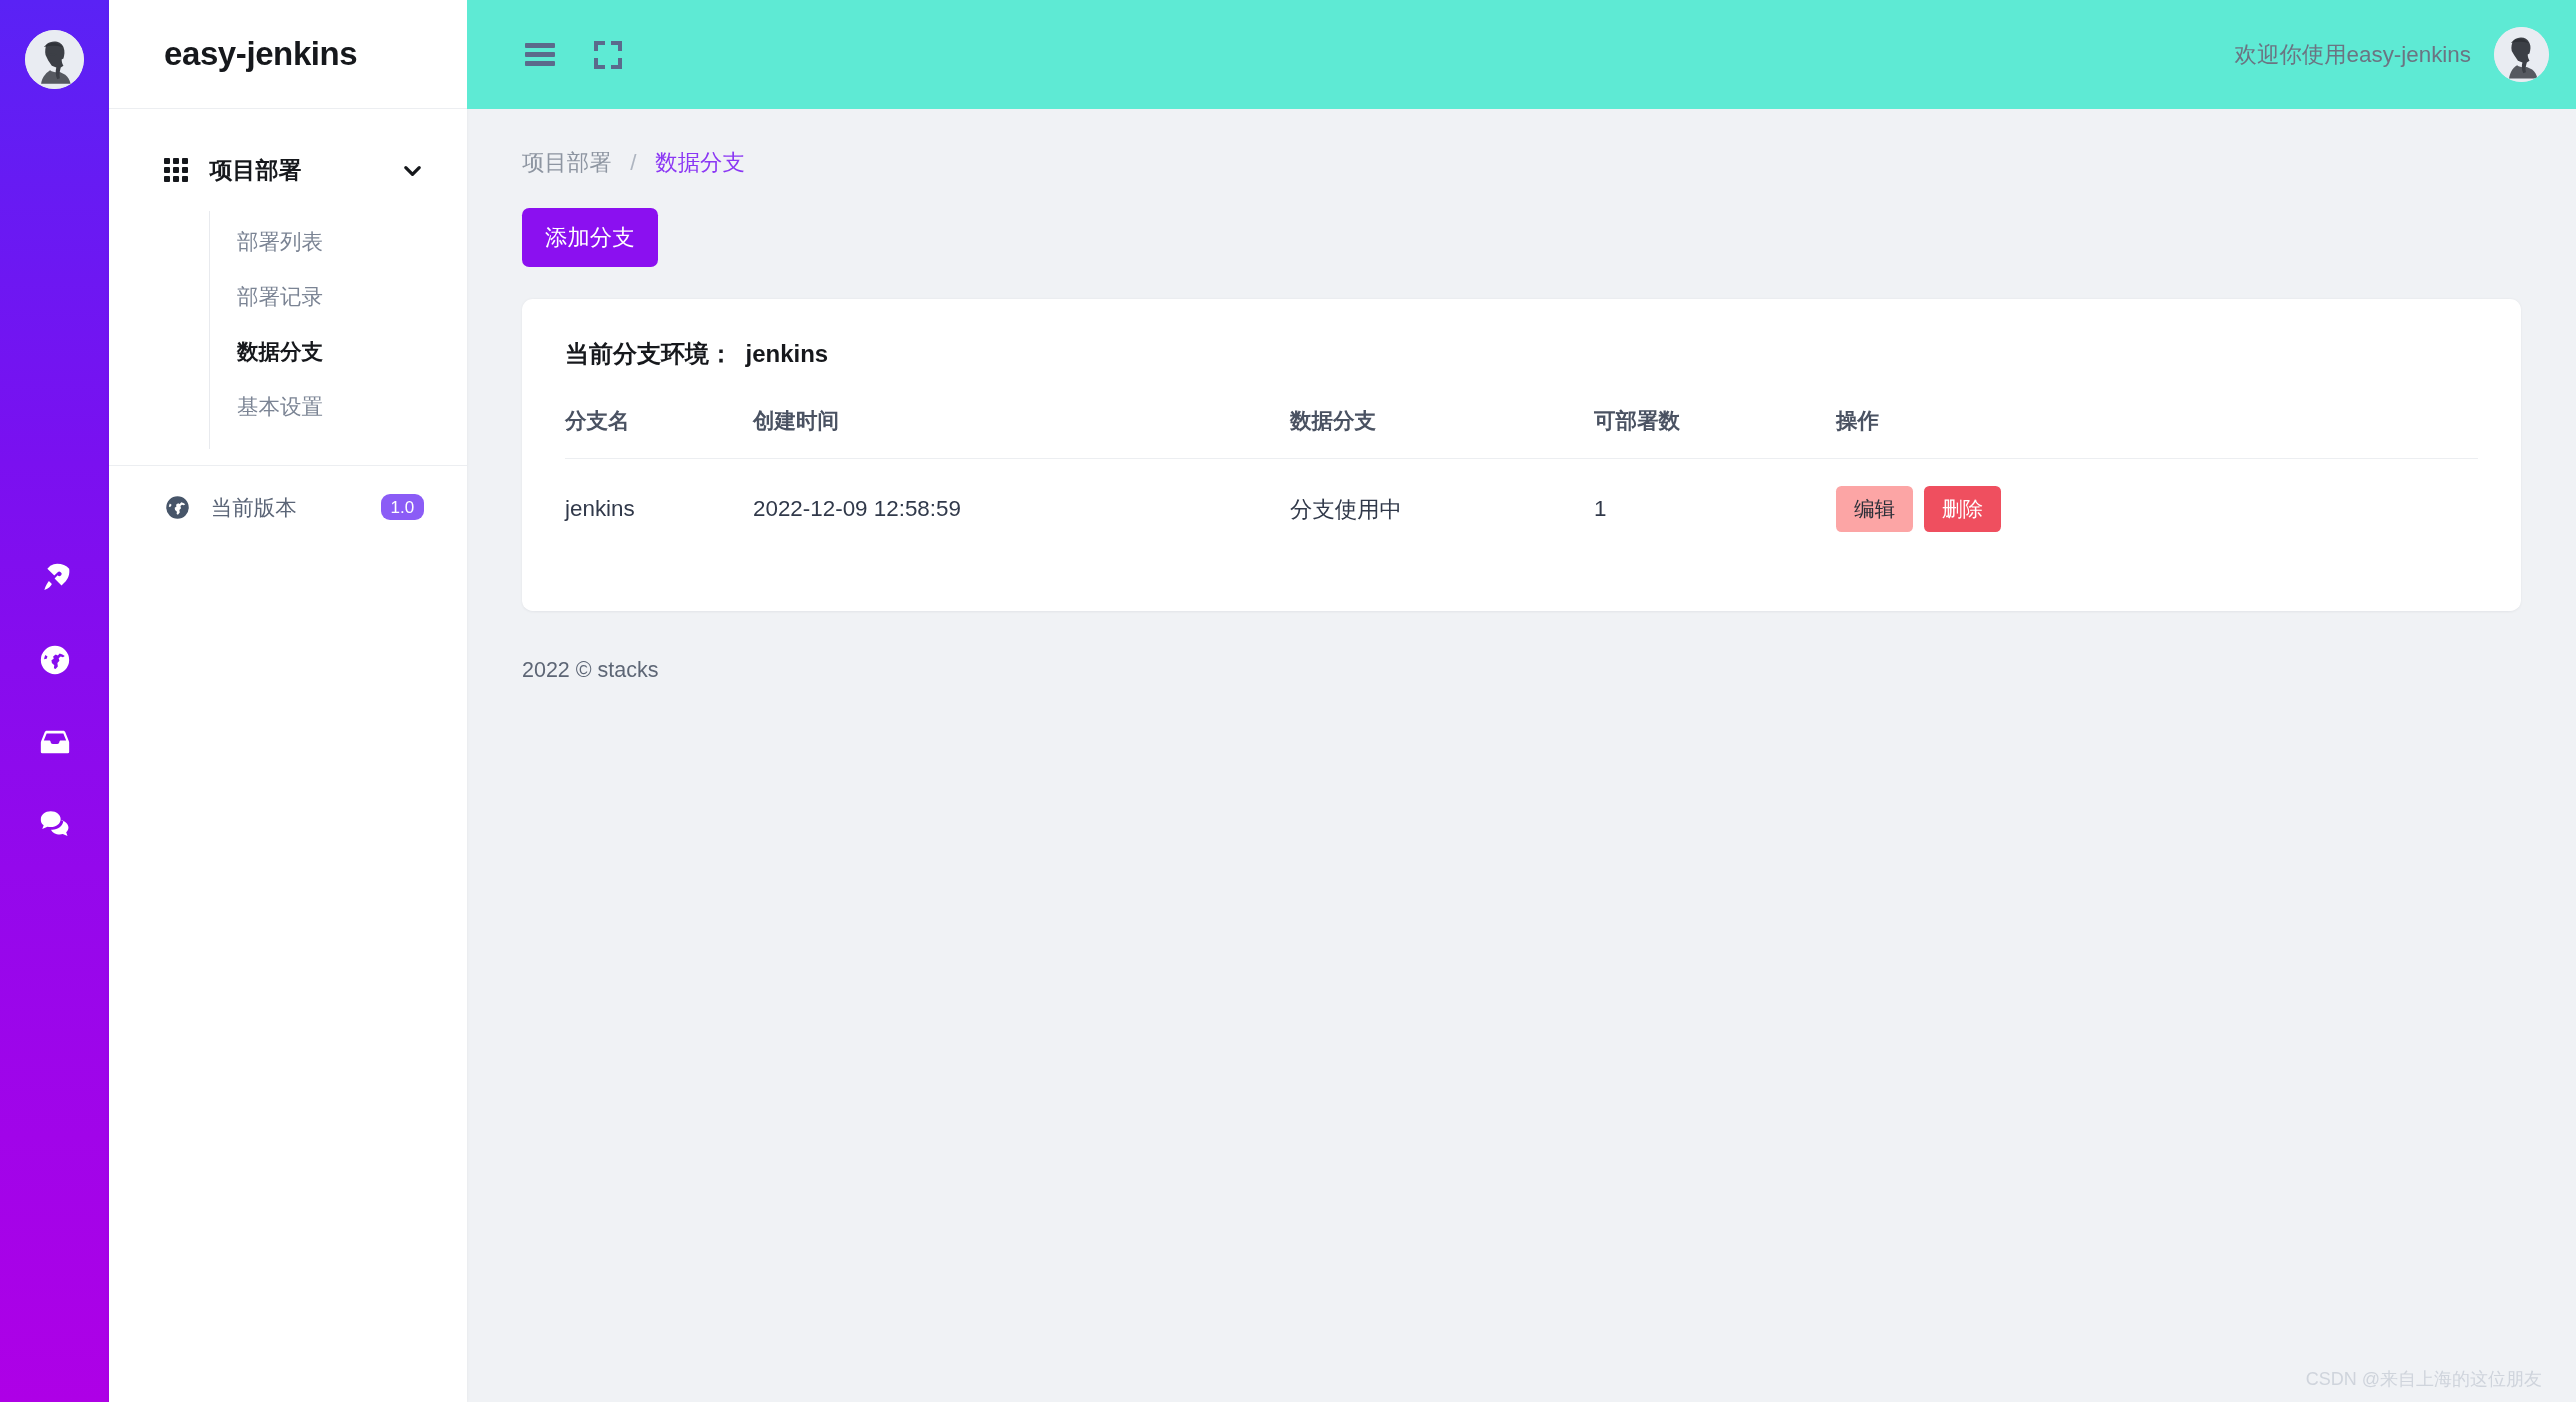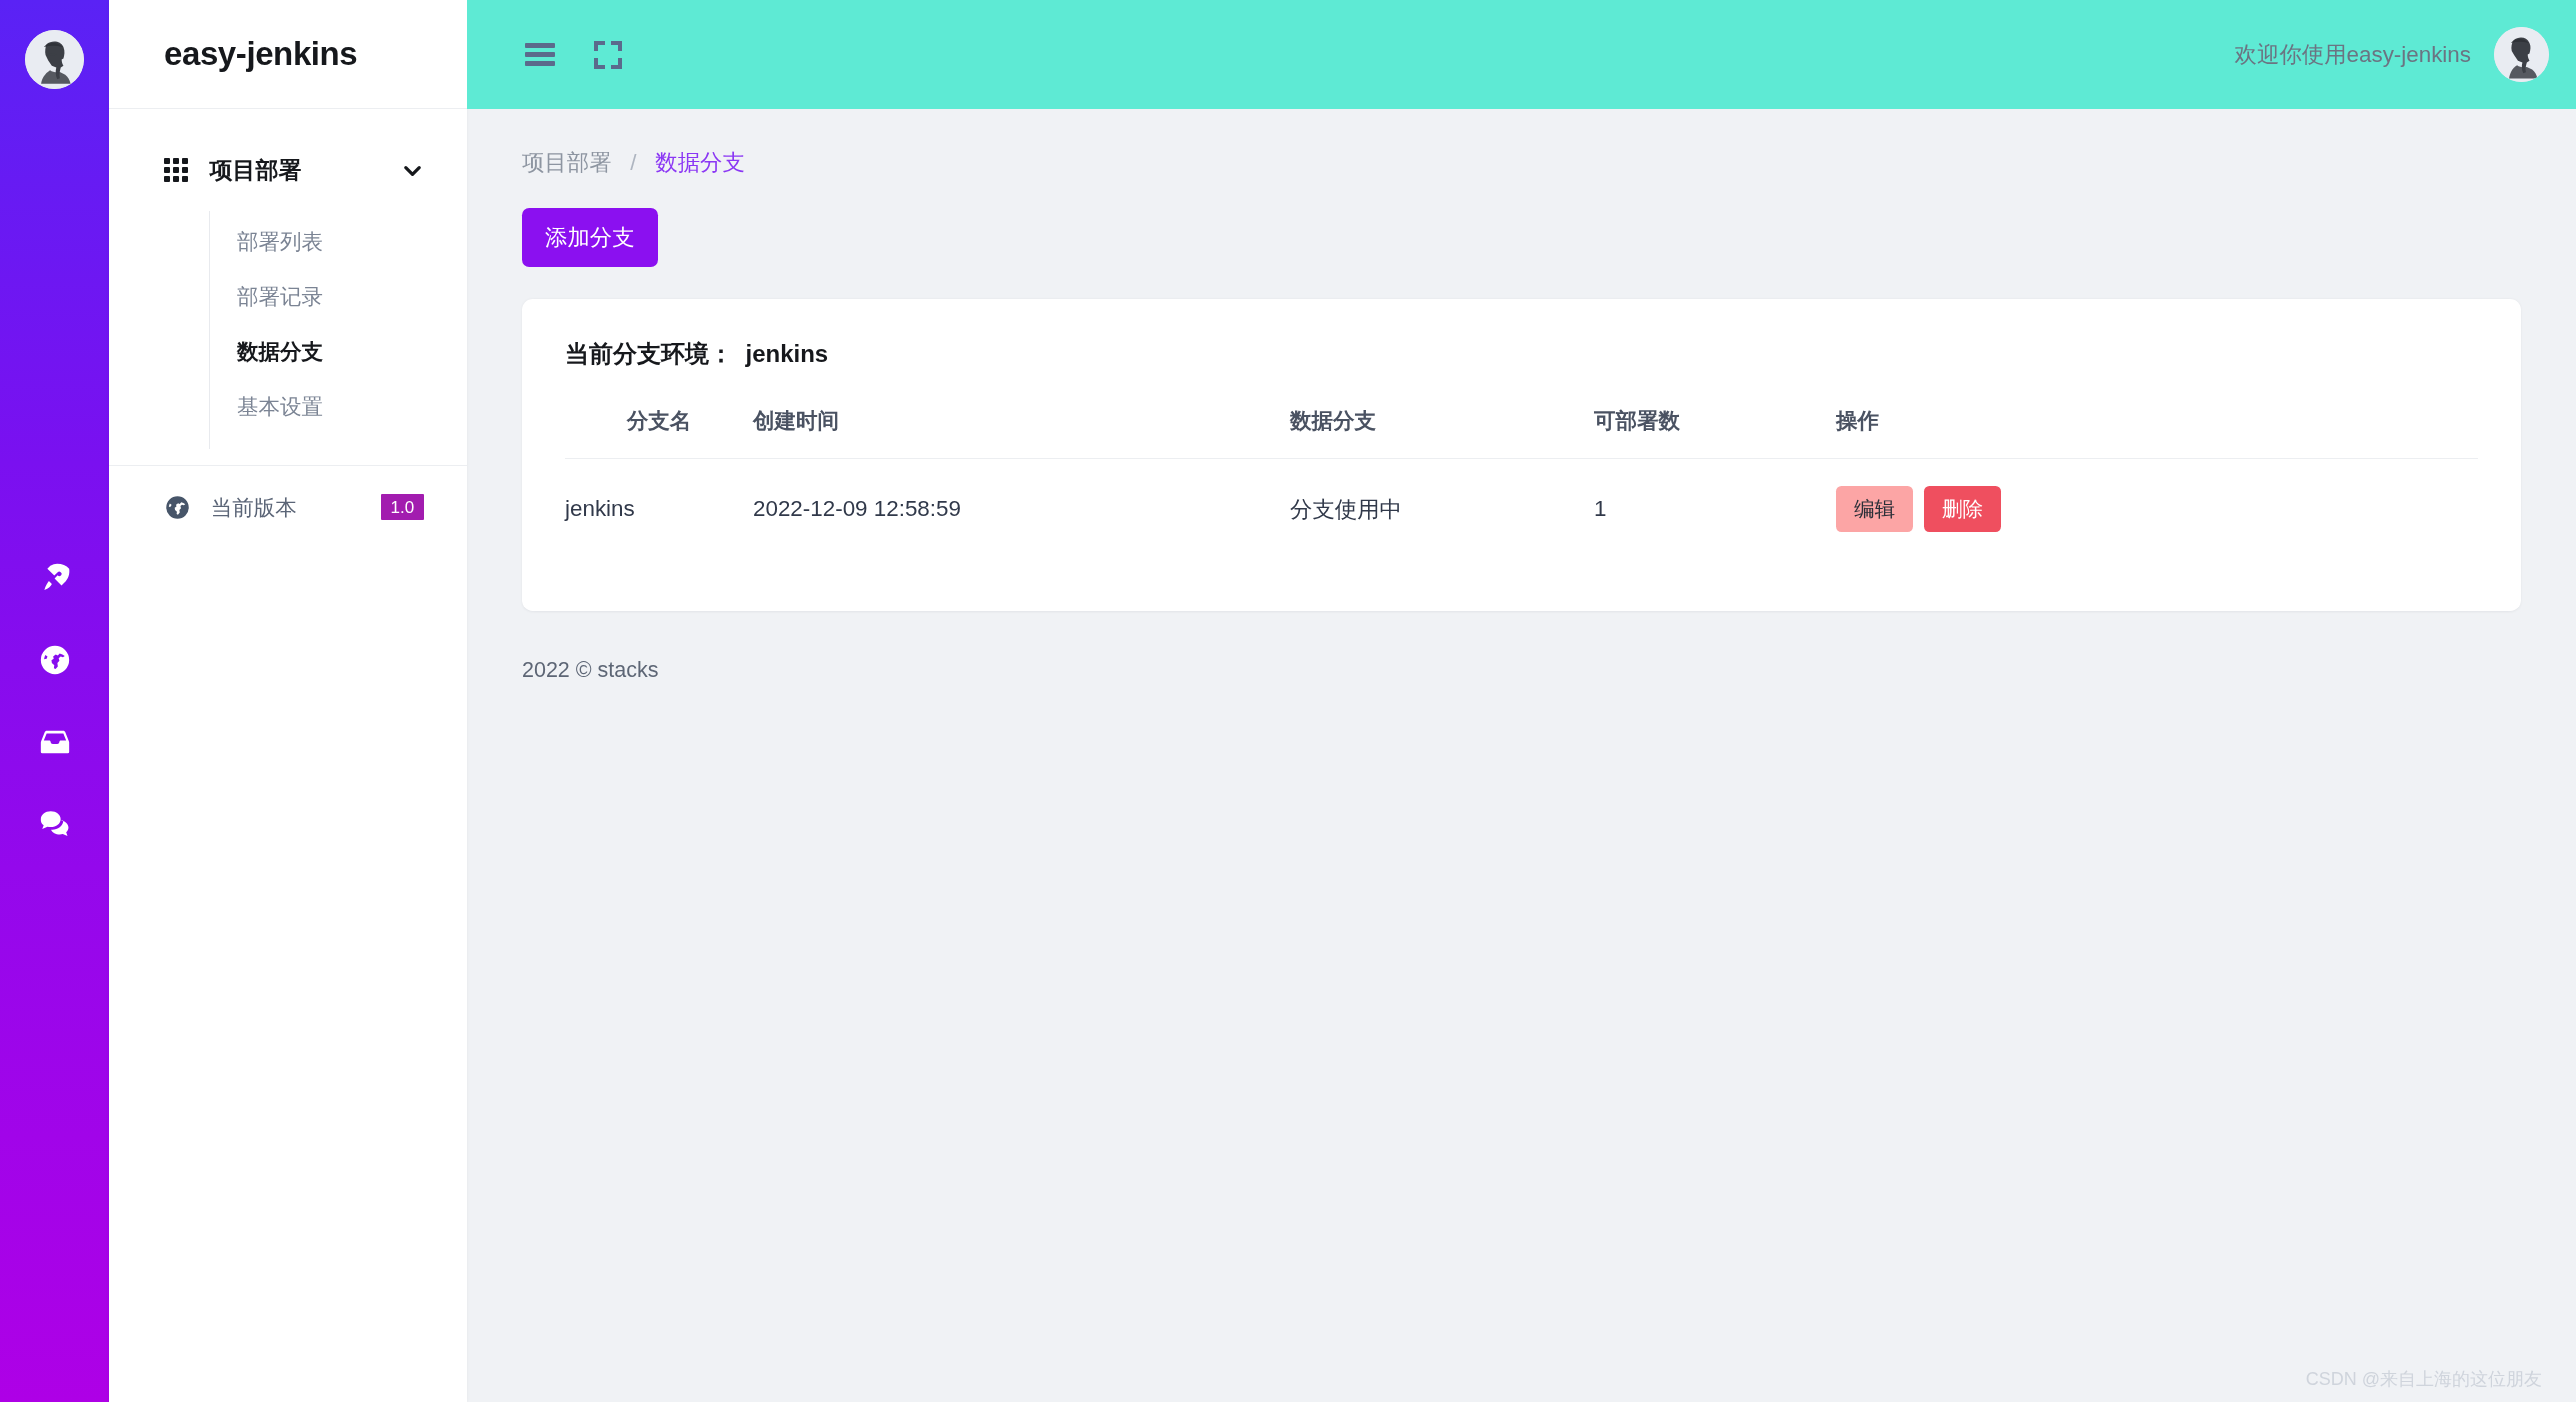--- a/index.html
+++ b/index.html
@@ -72,22 +72,22 @@
   .sidebar-divider { height: 0.9px; background: #eceef1; margin-top: 16px; }
 
   .nav-version {
     display: flex; align-items: center; height: 82px;
     padding: 0 43px 0 55px; cursor: pointer;
   }
   .globe-icon { width: 27px; height: 27px; margin-right: 19.7px; flex: 0 0 27px; }
   .globe-icon svg { width: 27px; height: 27px; fill: #475569; }
   .nav-version-label { font-size: 21.5px; color: #5b6577; flex: 1; }
   .badge {
-    background: #a21caf; color: #fff; font-size: 17px;
-    border-radius: 1px; padding: 4.5px 9.8px; line-height: 1;
+    background: #8b5cf6; color: #fff; font-size: 17px;
+    border-radius: 9px; padding: 4.5px 9.8px; line-height: 1;
   }
 
   
   .topbar {
     position: absolute; left: 467px; top: 0; right: 0; height: 109px;
     background: #5eead4;
     display: flex; align-items: center;
   }
   .topbar-btn {
     width: 50px; height: 50px; margin-left: 18px;
@@ -142,21 +142,21 @@
 
   table { width: 100%; border-collapse: collapse; margin-top: 36px; }
   th {
     text-align: left; font-size: 21.5px; font-weight: bold; color: #4a5262;
     padding: 0 0 23px 0;
   }
   td {
     font-size: 22.4px; color: #31394a; padding: 27px 0;
     border-top: 0.9px solid #eceef1;
   }
-  .col-name  { width: 188px; text-align: center; }
+  .col-name  { width: 188px; }
   .col-time  { width: 537px; }
   .col-state { width: 304px; }
   .col-count { width: 242px; }
 
   .actions { display: flex; align-items: center; gap: 10.7px; }
   .btn {
     border: 0; border-radius: 5.4px; font-size: 20.6px; cursor: pointer;
     padding: 11.6px 18px; font-family: inherit; line-height: 1.1;
     white-space: nowrap;
   }

